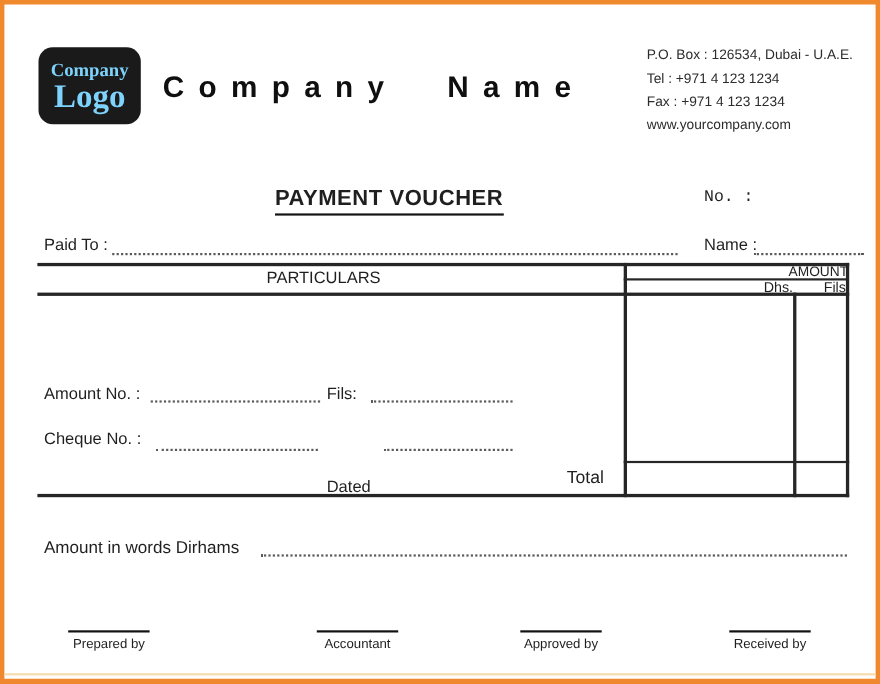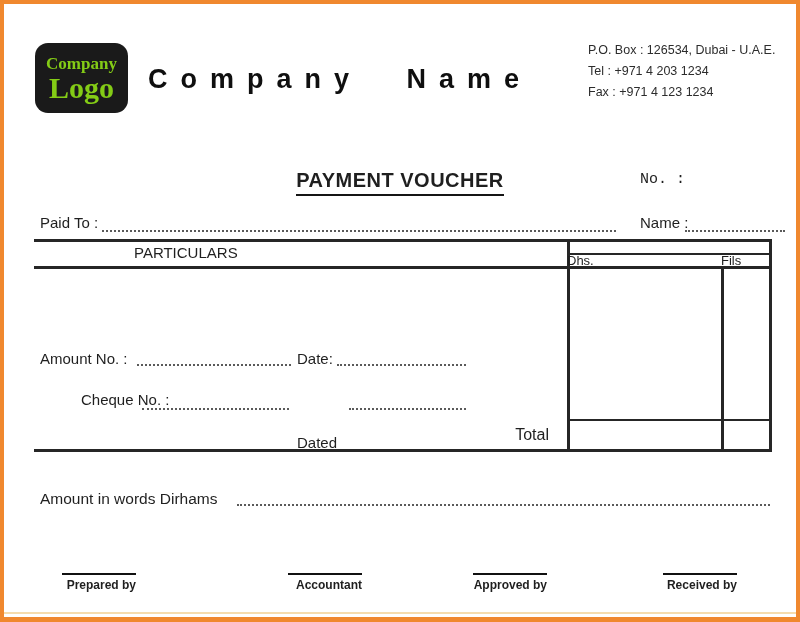--- a/index.html
+++ b/index.html
@@ -14,74 +14,75 @@
     font-family:"Liberation Sans", sans-serif;
     color:var(--ink,#1f1f1f);
   }
   .abs{position:absolute;}
   
   .logo{
     left:31px;top:39px;width:93px;height:70px;
     background:var(--logo-bg,#1a1a1a);
     border-radius:13px;
     display:flex;flex-direction:column;align-items:center;justify-content:center;
-    color:#84cc16;font-family:"Liberation Serif", serif;font-weight:bold;
+    color:#7dd3fc;font-family:"Liberation Serif", serif;font-weight:bold;
     padding-top:2px;box-sizing:border-box;
   }
   .logo-top{font-size:17px;line-height:18px;}
   .logo-bottom{font-size:30px;line-height:30px;}
   .company-name{
     left:144px;top:60px;
     font-size:27px;font-weight:bold;
     letter-spacing:13px;word-spacing:24px;
     color:#0f0f0f;white-space:nowrap;
   }
   .contact{
     left:584px;top:36px;
     font-size:12.5px;line-height:21px;color:#2c2c2c;
   }
   
-  .title-wrap{left:246px;top:165px;width:300px;text-align:center;}
+  .title-wrap{left:246px;top:165px;width:300px;text-align:left;}
   .title{
     display:inline-block;
     font-size:20px;font-weight:bold;letter-spacing:.5px;
     border-bottom:2.5px solid #151515;padding-bottom:2px;
     white-space:nowrap;
   }
   .no-label{left:636px;top:167px;font-size:15px;font-family:Liberation Mono, monospace;}
   
   .lbl{font-size:15px;white-space:nowrap;}
   .dotline{border-bottom:2px dotted #5a5a5a;height:18px;}
   
   .hline{background:var(--line,#262626);height:3px;}
   .vline{background:var(--line,#262626);width:2.5px;}
   .thin{height:2px;}
-  .th{font-weight:normal;text-align:left;}
+  .th{font-weight:normal;text-align:right;}
   
   .sig{width:74px;text-align:center;}
   .sig-line{border-top:2.5px solid #111;height:3px;}
-  .sig-label{font-size:12px;font-weight:bold;white-space:nowrap;text-align:right;}
+  .sig-label{font-size:12px;font-weight:normal;white-space:nowrap;}
   .bottom-accent{left:0;right:0;bottom:3px;height:2px;background:var(--frame-inner-tan,#f5dcae);}
 </style>
 </head>
 <body>
 
 <div class="page">
 
   <div class="abs logo">
     <div class="logo-top">Company</div>
     <div class="logo-bottom">Logo</div>
   </div>
 
   <div class="abs company-name">Company Name</div>
 
   <div class="abs contact">
     <div>P.O. Box : 126534, Dubai - U.A.E.</div>
-    <div>Tel : +971 4 203 1234</div>
+    <div>Tel : +971 4 123 1234</div>
     <div>Fax : +971 4 123 1234</div>
+    <div>www.yourcompany.com</div>
   </div>
 
   <div class="abs title-wrap">
     <span class="title">PAYMENT VOUCHER</span>
   </div>
   <div class="abs no-label lbl">No. :</div>
 
   <div class="abs lbl" style="left:36px;top:210px;">Paid To :</div>
   <div class="abs dotline" style="left:98px;top:208px;width:514px;"></div>
   <div class="abs lbl" style="left:636px;top:210px;">Name :</div>
@@ -90,29 +91,30 @@
   <div class="abs hline" style="left:30px;top:235px;width:738px;"></div>
   <div class="abs hline" style="left:30px;top:262px;width:738px;"></div>
   <div class="abs hline" style="left:30px;top:445px;width:738px;"></div>
   <div class="abs hline thin" style="left:563px;top:249px;width:204px;"></div>
   <div class="abs hline thin" style="left:563px;top:415px;width:205px;"></div>
   <div class="abs vline" style="left:563px;top:235px;height:213px;"></div>
   <div class="abs vline" style="left:717px;top:262px;height:186px;"></div>
   <div class="abs vline" style="left:765px;top:235px;height:213px;"></div>
 
   <div class="abs th" style="left:130px;top:240px;width:212px;font-size:15px;">PARTICULARS</div>
+  <div class="abs th" style="left:563px;top:236px;width:204px;font-size:12.5px;">AMOUNT</div>
   <div class="abs th" style="left:563px;top:249px;width:154px;font-size:13px;">Dhs.</div>
   <div class="abs th" style="left:717px;top:249px;width:48px;font-size:13px;">Fils</div>
 
   <div class="abs lbl" style="left:36px;top:346px;">Amount No. :</div>
   <div class="abs dotline" style="left:133px;top:342px;width:154px;"></div>
-  <div class="abs lbl" style="left:293px;top:346px;">Date:</div>
+  <div class="abs lbl" style="left:293px;top:346px;">Fils:</div>
   <div class="abs dotline" style="left:333px;top:342px;width:129px;"></div>
 
-  <div class="abs lbl" style="left:36px;top:387px;margin-left:41px;">Cheque No. :</div>
+  <div class="abs lbl" style="left:36px;top:387px;">Cheque No. :</div>
   <div class="abs dotline" style="left:138px;top:386px;width:147px;"></div>
   <div class="abs lbl" style="left:293px;top:387px;margin-top:43px;">Dated</div>
   <div class="abs dotline" style="left:345px;top:386px;width:117px;"></div>
 
   <div class="abs lbl" style="left:420px;top:422px;width:125px;text-align:right;font-size:16px;">Total</div>
 
   <div class="abs lbl" style="left:36px;top:486px;font-size:15.5px;">Amount in words Dirhams</div>
   <div class="abs dotline" style="left:233px;top:482px;width:533px;"></div>
 
   <div class="abs sig" style="left:58px;top:569px;">

